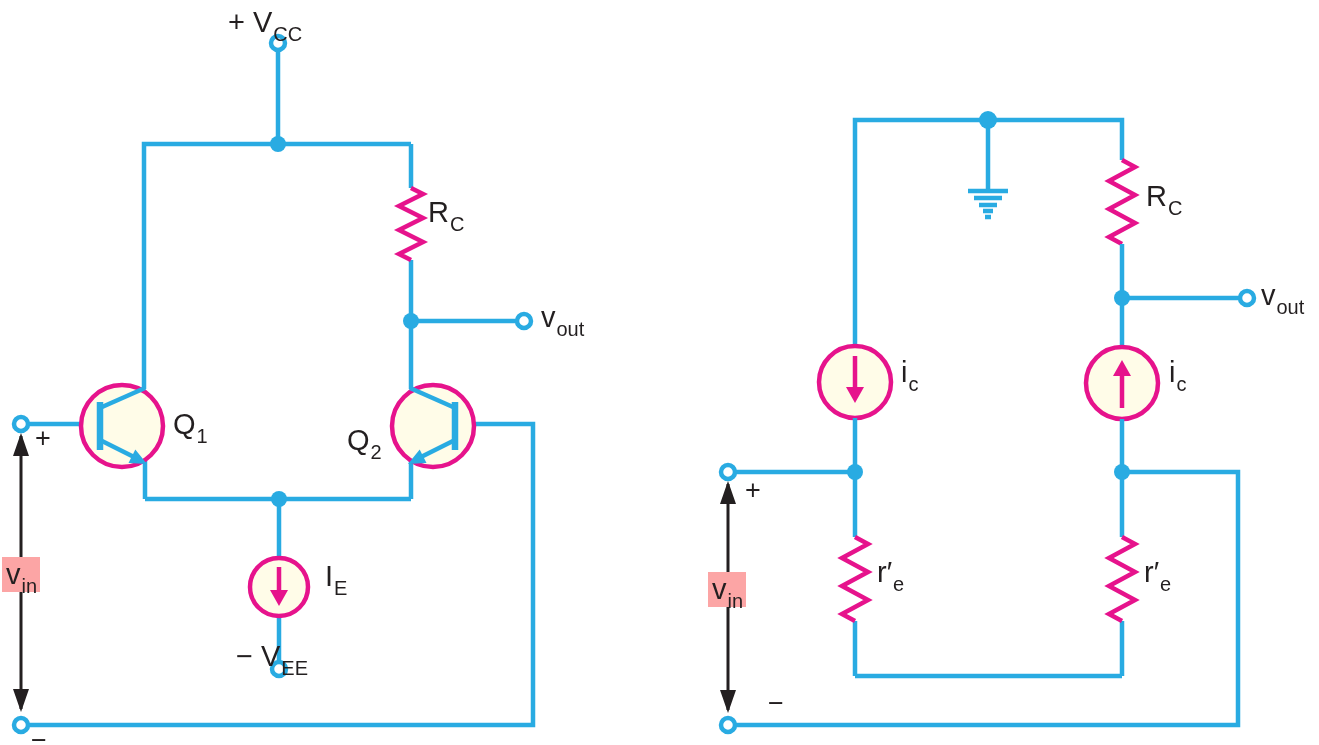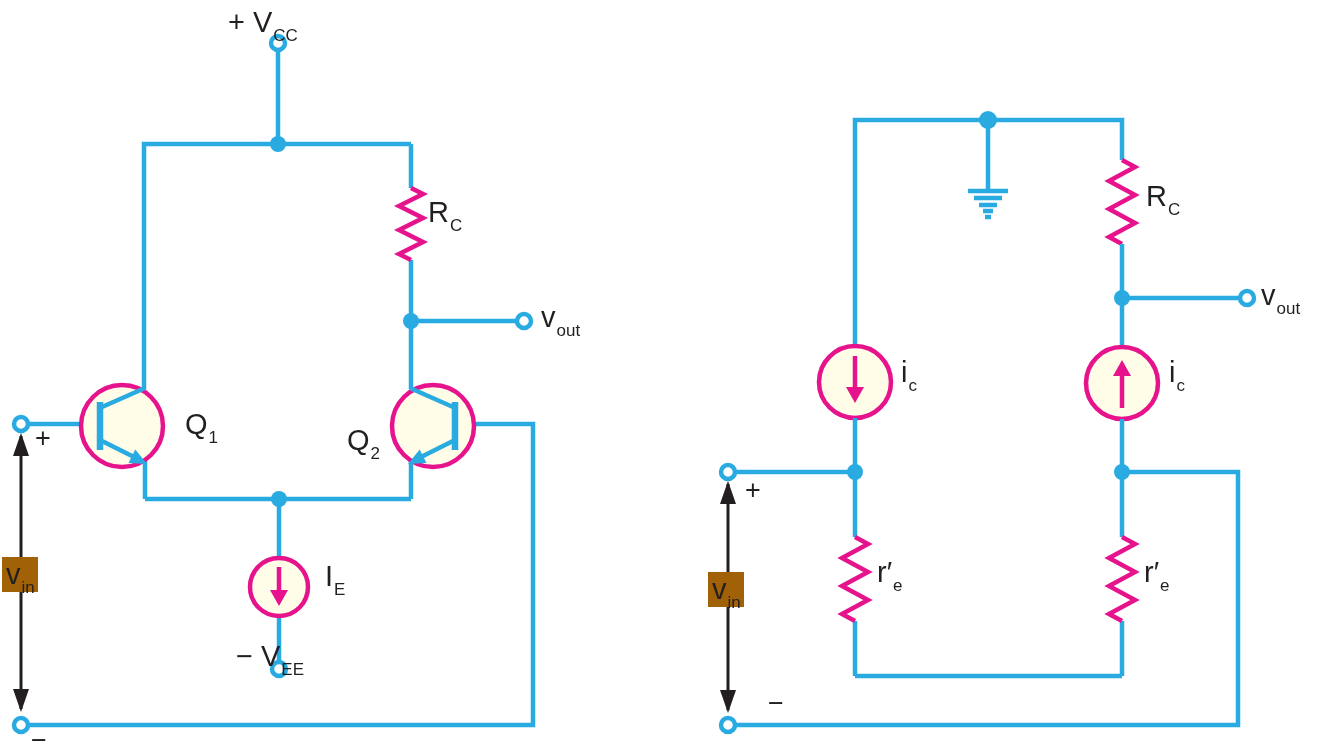--- a/index.html
+++ b/index.html
@@ -15,22 +15,22 @@
   .comp{stroke:var(--comp,#E6138C);stroke-width:4.5;fill:none;stroke-linejoin:miter;}
   .src {fill:var(--cream,#FFFCE8);stroke:var(--comp,#E6138C);stroke-width:4.5;}
   .term{fill:#ffffff;stroke:var(--wire,#29ABE2);stroke-width:4.5;}
   .dot {fill:var(--wire,#29ABE2);stroke:none;}
   .ctri{fill:var(--wire,#29ABE2);stroke:none;}
   .mtri{fill:var(--comp,#E6138C);stroke:none;}
   .blk {stroke:var(--ink,#231F20);stroke-width:3;fill:none;}
   .btri{fill:var(--ink,#231F20);stroke:none;}
   
   .lbl{position:absolute;font-size:29px;line-height:1;color:var(--ink,#231F20);white-space:nowrap;}
-  .lbl sub{font-size:17px;line-height:0;position:relative;top:2px;left:1px;}
-  .onwire{background:#a16207;padding:3px 4px;}
+  .lbl sub{font-size:20px;line-height:0;position:relative;top:2px;left:1px;}
+  .onwire{background:#fca5a5;padding:3px 4px;}
   .sign{font-size:27px;}
 </style>
 </head>
 <body>
 
 <div class="stage">
 
   <svg width="1319" height="745" viewBox="0 0 1319 745">
 
     <g>
@@ -135,21 +135,21 @@
 
       <circle class="term" cx="728" cy="472" r="7"></circle>
       <circle class="term" cx="728" cy="725" r="7"></circle>
       <circle class="term" cx="1247" cy="298" r="7"></circle>
     </g>
   </svg>
 
   <div class="lbl" style="left:228px;top:8px"><span>+ V</span><sub>CC</sub></div>
   <div class="lbl" style="left:428px;top:198px"><span>R</span><sub>C</sub></div>
   <div class="lbl" style="left:541px;top:303px"><span>v</span><sub>out</sub></div>
-  <div class="lbl" style="left:185px;top:410px"><span>Q</span><sub>1</sub></div>
+  <div class="lbl" style="left:173px;top:410px"><span>Q</span><sub>1</sub></div>
   <div class="lbl" style="left:347px;top:426px"><span>Q</span><sub>2</sub></div>
   <div class="lbl" style="left:325px;top:562px"><span>I</span><sub>E</sub></div>
   <div class="lbl" style="left:236px;top:642px"><span>− V</span><sub>EE</sub></div>
   <div class="lbl onwire" style="left:2px;top:557px"><span>v</span><sub>in</sub></div>
   <div class="lbl sign" style="left:35px;top:425px">+</div>
   <div class="lbl sign" style="left:31px;top:727px">−</div>
 
   <div class="lbl" style="left:1146px;top:182px"><span>R</span><sub>C</sub></div>
   <div class="lbl" style="left:1261px;top:281px"><span>v</span><sub>out</sub></div>
   <div class="lbl" style="left:901px;top:358px"><span>i</span><sub>c</sub></div>

